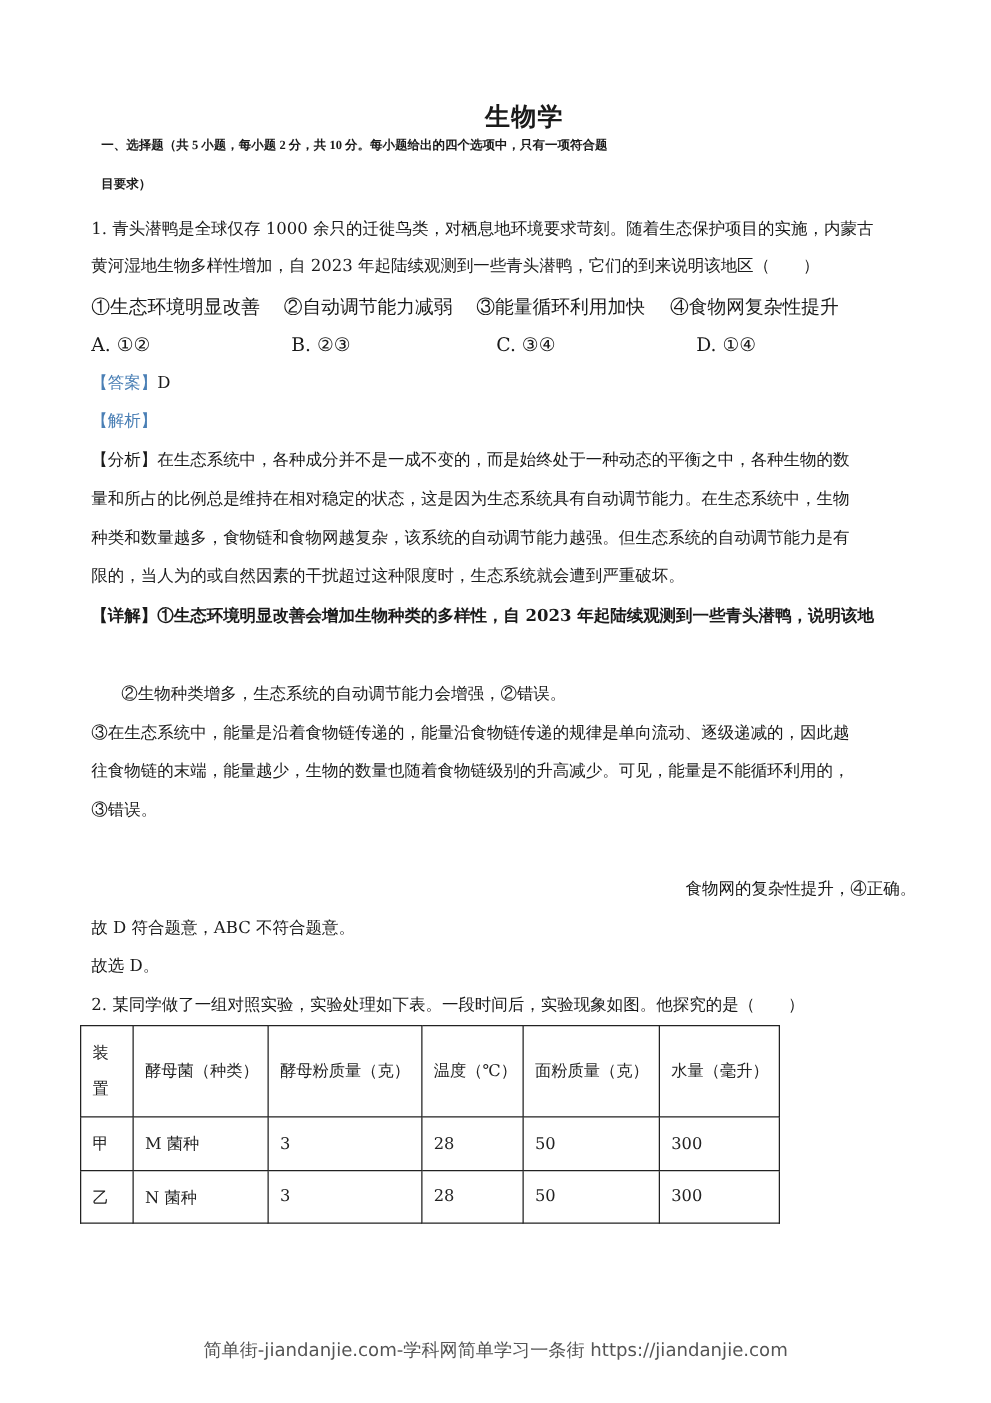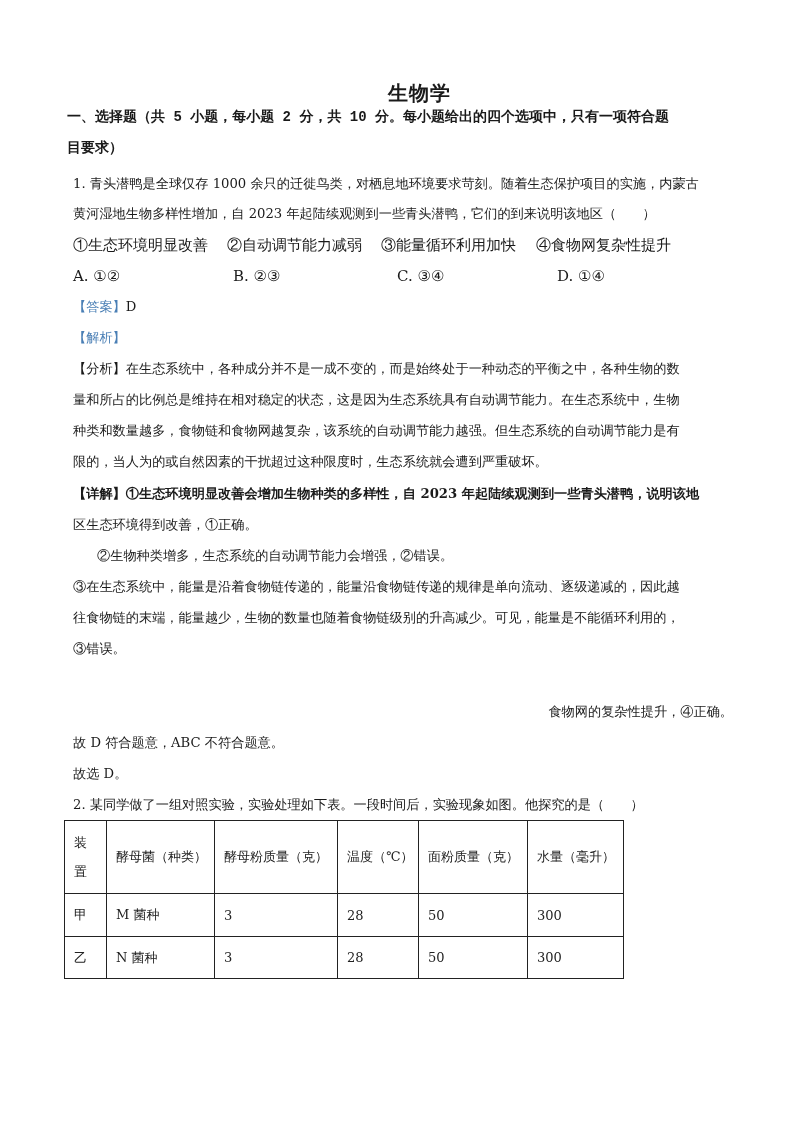--- a/index.html
+++ b/index.html
@@ -13,23 +13,23 @@
       position: absolute; left: 0; width: 759px; top: 80px; text-align: center;
       font-size: 20px; font-weight: bold; letter-spacing: 1px;
       font-family: "DejaVu Sans", "Liberation Sans", sans-serif;
       margin-left: 40px;
     }
     .line {
       position: absolute; left: 73px; width: 660px; font-size: 13.2px;
       line-height: 18px; white-space: nowrap;
     }
     .section-head {
-      position: absolute; left: 67px; width: 660px;
-      font-size: 14px; font-weight: bold; line-height: 20px; white-space: nowrap;
-      font-family: Liberation Mono, monospace;
+      position: absolute; left: 81px; width: 660px;
+      font-size: 10px; font-weight: bold; line-height: 20px; white-space: nowrap;
+      font-family: Liberation Serif, serif;
     }
     .blue { color: #4a7fb5; }
     .opt { position: absolute; font-size: 15px; line-height: 18px; white-space: nowrap; }
     table.exp {
       position: absolute; left: 64px; top: 820px; border-collapse: collapse;
       font-size: 13px; color: #222;
     }
     table.exp td {
       border: 1.3px solid #222; padding: 0 0 0 9px; vertical-align: middle; text-align: left;
     }
@@ -71,21 +71,20 @@
   <div class="line" style="top:360px;">
     <span>【分析】</span><span>在生态系统中，各种成分并不是一成不变的，而是始终处于一种动态的平衡之中，各种生物的数</span>
   </div>
   <div class="line" style="top:391px;">量和所占的比例总是维持在相对稳定的状态，这是因为生态系统具有自动调节能力。在生态系统中，生物</div>
   <div class="line" style="top:422px;">种类和数量越多，食物链和食物网越复杂，该系统的自动调节能力越强。但生态系统的自动调节能力是有</div>
   <div class="line" style="top:453px;">限的，当人为的或自然因素的干扰超过这种限度时，生态系统就会遭到严重破坏。</div>
 
   <div class="line" style="top:485px;font-weight:bold;">
     <span>【详解】</span><span>①生态环境明显改善会增加生物种类的多样性，自 2023 年起陆续观测到一些青头潜鸭，说明该地</span>
   </div>
-  <div class="line" style="top:516px;">区生态环境得到改善，①正确。</div>
   <div class="line" style="top:547px;margin-left:24px;">②生物种类增多，生态系统的自动调节能力会增强，②错误。</div>
   <div class="line" style="top:578px;">③在生态系统中，能量是沿着食物链传递的，能量沿食物链传递的规律是单向流动、逐级递减的，因此越</div>
   <div class="line" style="top:609px;">往食物链的末端，能量越少，生物的数量也随着食物链级别的升高减少。可见，能量是不能循环利用的，</div>
   <div class="line" style="top:640px;">③错误。</div>
   <div class="line" style="top:703px;text-align:right;">食物网的复杂性提升，④正确。</div>
   <div class="line" style="top:734px;">故 D 符合题意，ABC 不符合题意。</div>
   <div class="line" style="top:765px;">故选 D。</div>
 
   <div class="line" style="top:796px;">2. 某同学做了一组对照实验，实验处理如下表。一段时间后，实验现象如图。他探究的是（　　）</div>
 
@@ -114,13 +113,14 @@
       <td>乙</td>
       <td>N 菌种</td>
       <td>3</td>
       <td>28</td>
       <td>50</td>
       <td>300</td>
     </tr>
   </tbody>
     </table>
 
+  <div class="footer">简单街-jiandanjie.com-学科网简单学习一条街 https://jiandanjie.com</div>
 </div>
 
 </body></html>

